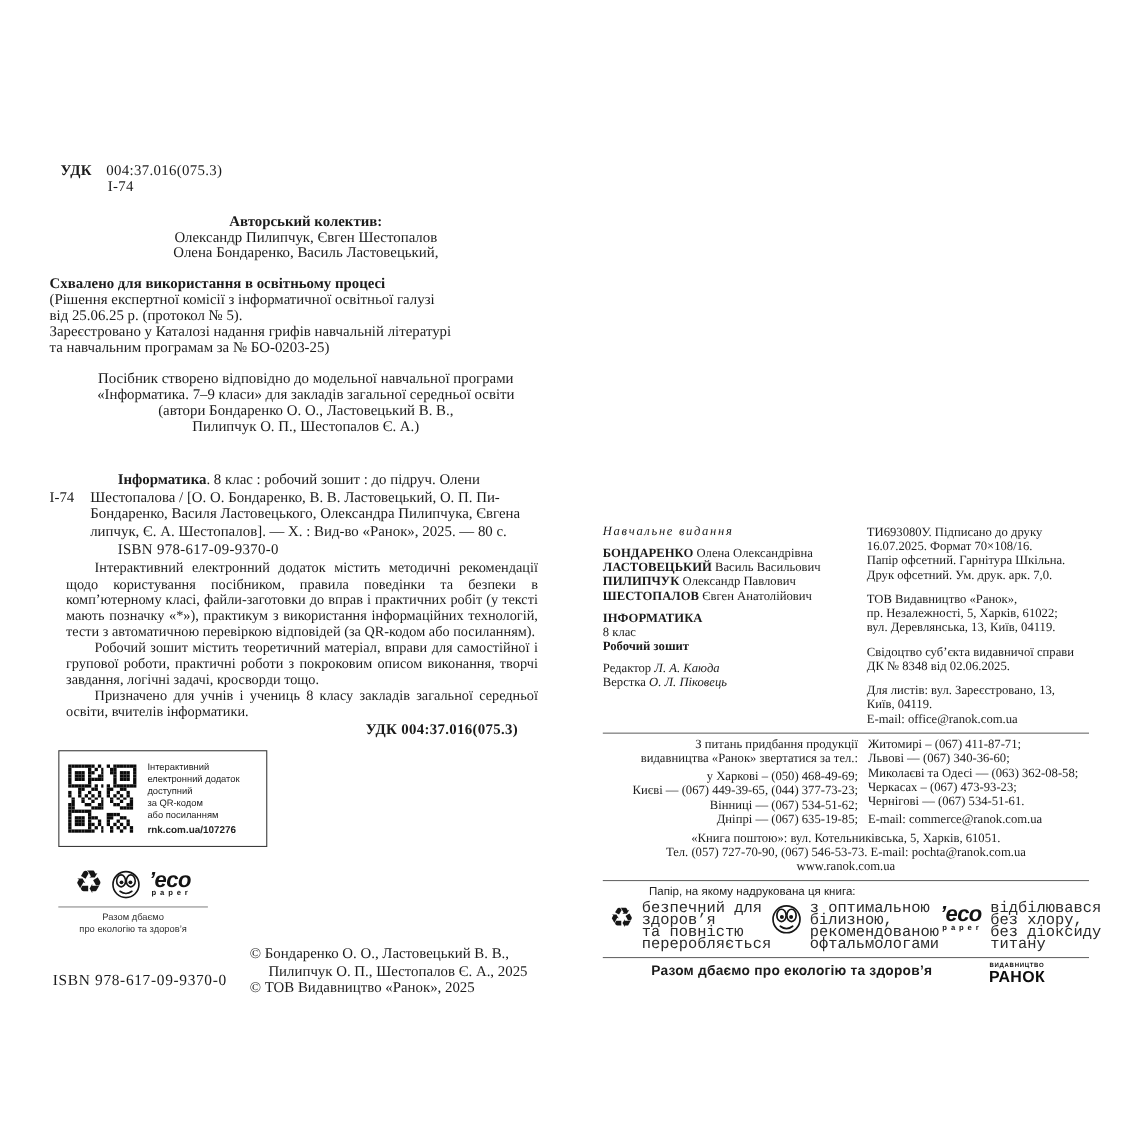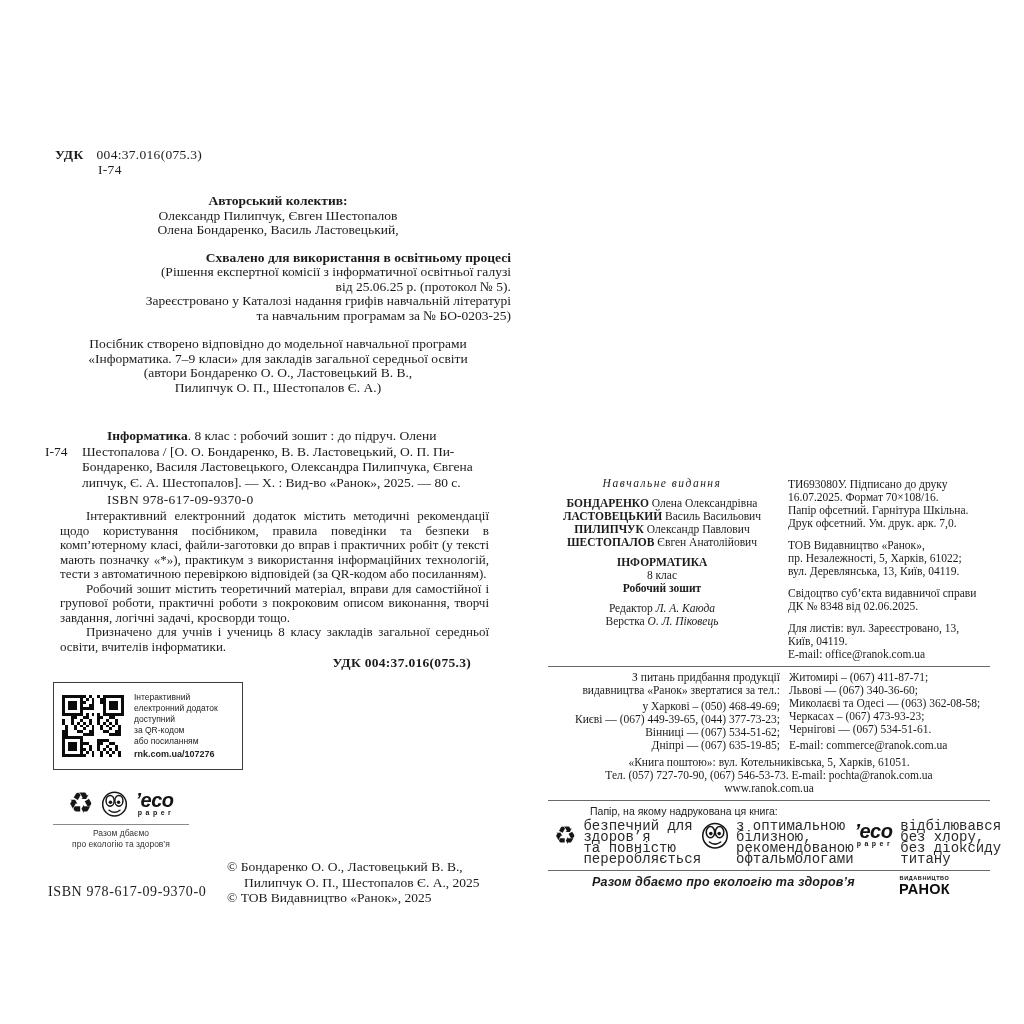--- a/index.html
+++ b/index.html
@@ -10,21 +10,21 @@
   }
   .bold{font-weight:bold}
   .it{font-style:italic}
 
   
   .left-page{position:absolute;left:45px;top:147px;width:466px;font-size:13.5px;line-height:15px}
   .udk-top{margin-left:10px;letter-spacing:.3px}
   .udk-top .num{margin-left:13px}
   .idx-line{margin-left:43px}
   .authors-block{margin-top:17px;text-align:center;line-height:14.5px}
-  .approval-block{margin-top:13px;text-align:right;line-height:14.5px}
+  .approval-block{margin-top:13px;text-align:left;line-height:14.5px}
   .program-block{margin-top:14px;text-align:center;line-height:14.5px}
   .bib{margin-top:33px;position:relative;padding-left:37px;padding-right:4px;line-height:15.5px}
   .bib-line1{padding-left:25px}
   .bib-idx{position:absolute;left:0;top:16px}
   .isbn1{margin-left:62px;margin-top:2px;letter-spacing:.3px}
   .annotation{margin-top:2px;padding-left:15px;padding-right:22px;text-align:justify;font-size:13px;line-height:14.5px}
   .annotation p{margin:0;text-indent:26px}
   .udk-bottom{text-align:right;padding-right:40px;font-weight:bold;margin-top:1px;letter-spacing:.3px}
   .qr-box{margin-top:12px;margin-left:8px;width:172px;border:1.5px solid #3c3c3c;display:flex;align-items:center;gap:10px;padding:9px 8px;background:#fff}
   .qr-grid{width:62px;height:62px;display:grid;grid-template-columns:repeat(21,1fr);grid-template-rows:repeat(21,1fr);flex:none}
@@ -40,21 +40,21 @@
   .eco-rule{border:none;border-top:1px solid #8a8a8a;margin:5px 8px 3px}
   .eco-caption{font-family:"Liberation Sans","DejaVu Sans",sans-serif;font-size:8.5px;line-height:10.5px;color:#333}
   .bottom-row{position:relative;margin-top:8px;height:70px}
   .isbn-bottom{position:absolute;left:3px;top:27px;font-size:14px;letter-spacing:.6px}
   .copyright{position:absolute;left:182px;top:2px;line-height:15.5px}
   .copyright .c-indent{padding-left:17px}
 
   
   .right-page{position:absolute;left:548px;top:477px;width:442px;font-size:11.5px;line-height:13px}
   .cols{display:flex}
-  .col-l{width:228px;text-align:center}
+  .col-l{width:228px;text-align:left}
   .col-r{flex:1;margin-left:12px}
   .edition{font-style:italic;letter-spacing:1.5px}
   .authors-list{margin-top:7px}
   .r-title{font-weight:bold;margin-top:7px}
   .to-textbook{margin-top:7px}
   .credits{margin-top:7px}
   .rp-block{margin-top:9px}
   .rp-first{margin-top:1px}
   hr.full{border:none;border-top:1px solid #6a6a6a;margin:5px 0 4px;width:100%}
   .sales{display:flex}
@@ -62,21 +62,21 @@
   .sales-cities{margin-top:3px}
   .sales-r{flex:1;margin-left:9px}
   .sales-email{margin-top:3px}
   .post{text-align:center;margin-top:4px}
   .pb-title{font-family:"Liberation Sans","DejaVu Sans",sans-serif;font-size:10.5px;margin-left:42px;margin-top:3px;color:#222}
   .pb-items{display:flex;margin-top:3px;padding:0 8px 0 6px;justify-content:space-between}
   .pb-item{display:flex;gap:7px;align-items:flex-start}
   .pb-text{font-family:Liberation Mono, monospace;font-size:14px;line-height:11px;color:#2a2a2a}
   .pb-recycle{font-size:25px;line-height:30px;color:#161616}
   .pb-footer{display:flex;align-items:flex-start;justify-content:space-between;padding:1px 40px 0 44px}
-  .pb-slogan{font-family:"Liberation Sans","DejaVu Sans",sans-serif;font-weight:bold;font-style:italic;font-size:12.5px;letter-spacing:.2px}
+  .pb-slogan{font-family:"Liberation Sans","DejaVu Sans",sans-serif;font-weight:bold;font-size:12.5px;letter-spacing:.2px}
   .ranok-logo{display:flex;flex-direction:column;align-items:center;line-height:1;font-family:"Liberation Sans","DejaVu Sans",sans-serif;color:#0d0d0d}
   .ranok-top{font-size:5.5px;font-weight:bold;letter-spacing:.6px}
   .ranok-main{font-size:14.5px;font-weight:900;letter-spacing:.3px}
   .smiley{flex:none}
 </style>
 </head>
 <body>
 
 <div class="left-page">
 

